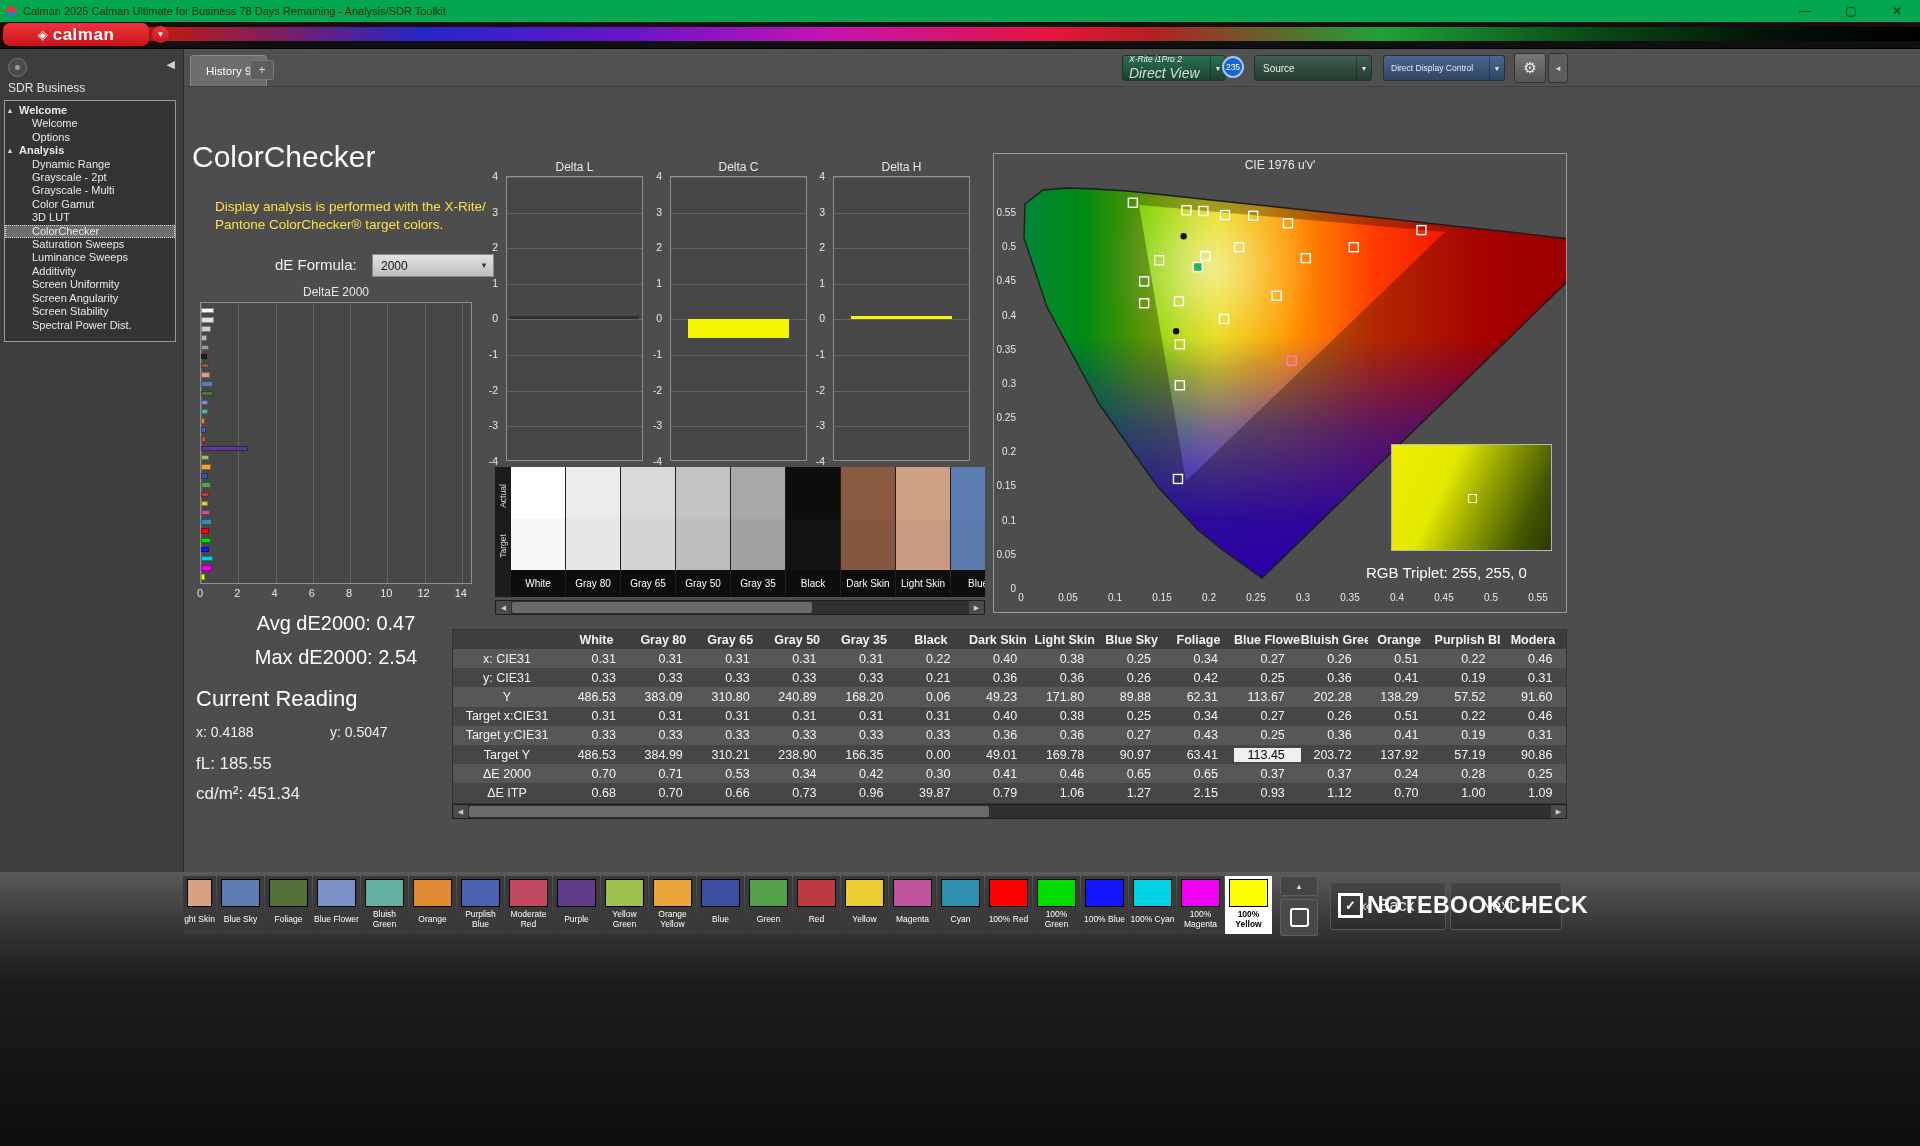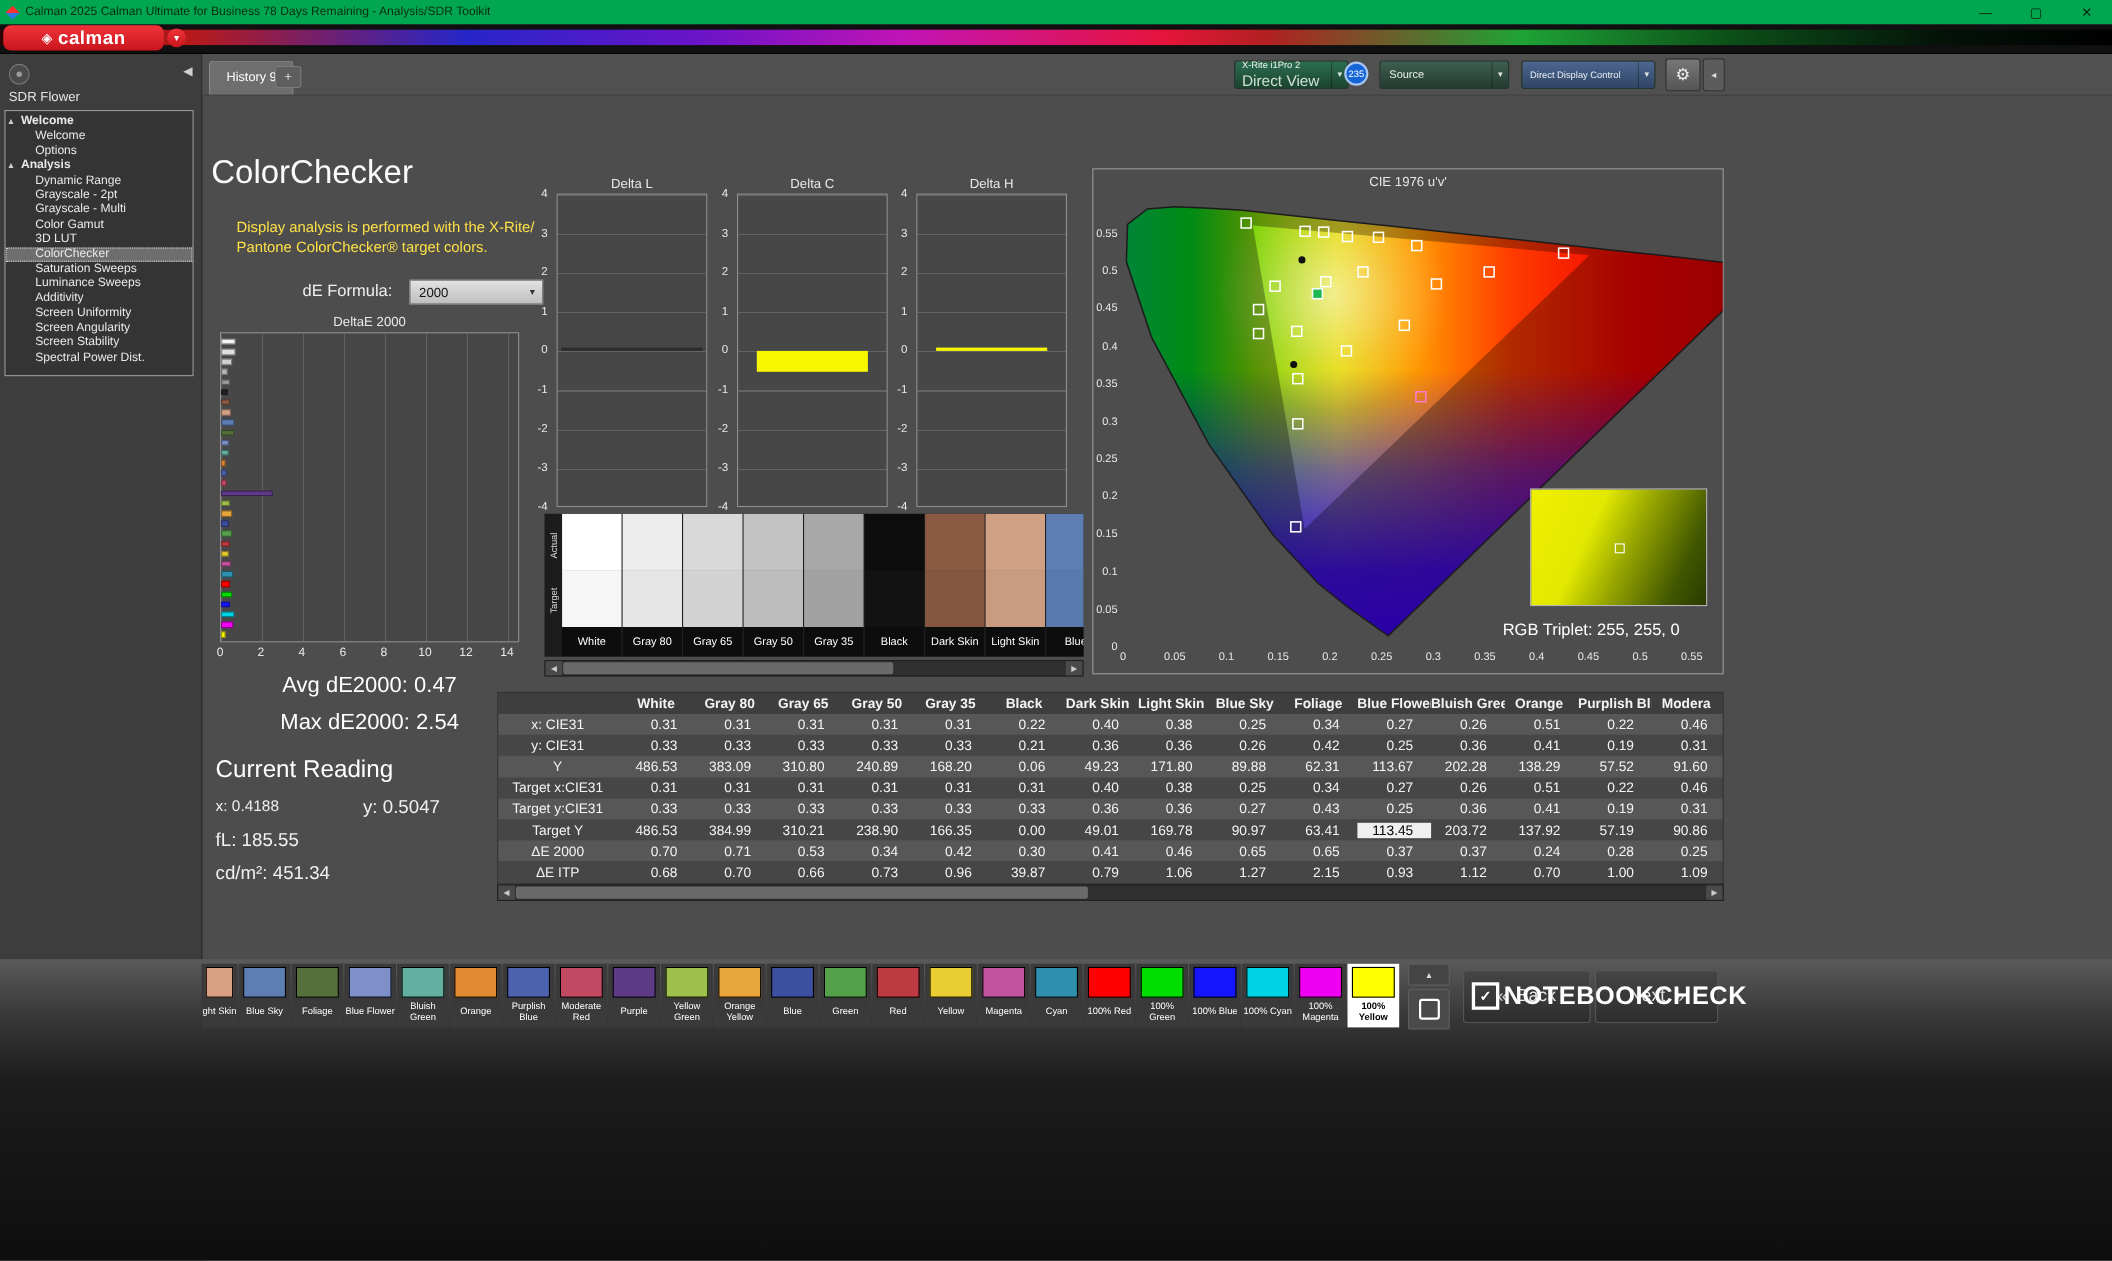--- a/index.html
+++ b/index.html
@@ -38,21 +38,21 @@
 
   
   #tabbar{position:absolute;left:184px;top:48px;width:1736px;height:38px;background:#505050;border-bottom:1px solid #404040;}
   #tab-history{position:absolute;left:6px;top:7px;height:30px;padding:0 15px;background:#6e6e6e;border:1px solid #8a8a8a;border-bottom:none;
     border-radius:4px 4px 0 0;display:flex;align-items:center;font-size:11.5px;color:#fff;}
   #tab-add{position:absolute;left:66px;top:12px;width:22px;height:18px;background:#5e5e5e;border:1px solid #7a7a7a;border-radius:3px;
     display:flex;align-items:center;justify-content:center;font-size:12px;color:#ddd;}
   .dd{position:absolute;top:7px;height:26px;border-radius:3px;border:1px solid #20342a;box-sizing:border-box;display:flex;align-items:center;}
   .dd .arrowbox{margin-left:auto;width:14px;height:100%;display:flex;align-items:center;justify-content:center;font-size:7px;color:#dfe8e2;border-left:1px solid rgba(0,0,0,.3);}
   #dd-meter{left:938px;width:104px;background:linear-gradient(180deg,#2c6e52,#1b432f);}
-  #dd-meter .lines{padding-left:6px;display:flex;flex-direction:column;justify-content:center;line-height:1.15;}
+  #dd-meter .lines{padding-left:6px;display:flex;flex-direction:column;justify-content:center;line-height:1.15;font-style:italic;}
   #dd-meter .l1{font-size:8.5px;color:#eef5f0;}
   #dd-meter .l2{font-size:14px;color:#cfe0d6;}
   #meter-badge{position:absolute;left:1038px;top:8px;width:22px;height:22px;border-radius:50%;background:#1565d8;border:2px solid #a9c6f2;
     box-sizing:border-box;display:flex;align-items:center;justify-content:center;font-size:8.5px;color:#fff;z-index:2;}
   #dd-source{left:1070px;width:118px;background:linear-gradient(180deg,#3d5f50,#243a30);font-size:10px;padding-left:8px;color:#e8efe9;}
   #dd-display{left:1199px;width:122px;background:linear-gradient(180deg,#4c6690,#2f4564);font-size:8.5px;padding-left:7px;color:#e8edf5;}
   #btn-gear{position:absolute;left:1330px;top:5px;width:30px;height:28px;background:linear-gradient(180deg,#777,#555);border:1px solid #333;border-radius:3px;
     display:flex;align-items:center;justify-content:center;font-size:15px;color:#eee;}
   #btn-panel{position:absolute;left:1364px;top:5px;width:18px;height:28px;background:#5c5c5c;border:1px solid #333;border-radius:3px;
     display:flex;align-items:center;justify-content:center;font-size:9px;color:#ddd;}
@@ -71,21 +71,21 @@
     background-image:repeating-linear-gradient(to right,#646464 0,#646464 1px,transparent 1px,transparent 37.26px);padding-top:3px;box-sizing:border-box;}
   .de-row{height:9.2px;display:flex;align-items:center;}
   .de-bar{height:5.5px;border:0.5px solid rgba(0,0,0,.4);box-sizing:border-box;}
   #de-xticks{position:absolute;left:200px;top:587px;width:290px;height:14px;}
   #de-xticks span{position:absolute;transform:translateX(-50%);font-size:11px;color:#e8e8e8;}
 
   #avg-de{position:absolute;left:192px;top:612px;width:288px;text-align:center;font-size:20px;color:#fff;}
   #max-de{position:absolute;left:192px;top:646px;width:288px;text-align:center;font-size:20px;color:#fff;}
   #cr-title{position:absolute;left:196px;top:686px;font-size:22px;color:#fff;}
   #cr-x{position:absolute;left:196px;top:724px;font-size:14px;}
-  #cr-y{position:absolute;left:330px;top:724px;font-size:17px;}
+  #cr-y{position:absolute;left:330px;top:724px;font-size:14px;}
   #cr-fl{position:absolute;left:196px;top:754px;font-size:17px;}
   #cr-cd{position:absolute;left:196px;top:784px;font-size:17px;}
 
   
   .dchart-title{position:absolute;top:160px;width:137px;text-align:center;font-size:12px;color:#e8e8e8;}
   .dplot{position:absolute;top:176px;width:137px;height:285px;background:#474747;border:1px solid #8f8f8f;box-sizing:border-box;
     background-image:repeating-linear-gradient(to bottom,#646464 0,#646464 1px,transparent 1px,transparent 35.6px);}
   .dticks{position:absolute;top:176px;width:20px;height:285px;}
   .dticks span{position:absolute;right:4px;font-size:10.5px;color:#e8e8e8;}
   .dbar{position:absolute;left:17px;right:17px;}
@@ -179,21 +179,21 @@
     <span class="word">calman</span>
   </div>
   <div id="logo-menu">▼</div>
 </div>
 
 <div id="sidebar">
   <div id="sb-roundbtn">
       <div class="dot"></div>
     </div>
   <div id="sb-collapse">◀</div>
-  <div id="sb-title">SDR Flower</div>
+  <div id="sb-title">SDR Business</div>
   <div id="tree">
       <div class="tree-item group"><span class="tri">▴</span><span>Welcome</span></div>
       <div class="tree-item"><span>Welcome</span></div>
       <div class="tree-item"><span>Options</span></div>
       <div class="tree-item group"><span class="tri">▴</span><span>Analysis</span></div>
       <div class="tree-item"><span>Dynamic Range</span></div>
       <div class="tree-item"><span>Grayscale - 2pt</span></div>
       <div class="tree-item"><span>Grayscale - Multi</span></div>
       <div class="tree-item"><span>Color Gamut</span></div>
       <div class="tree-item"><span>3D LUT</span></div>

